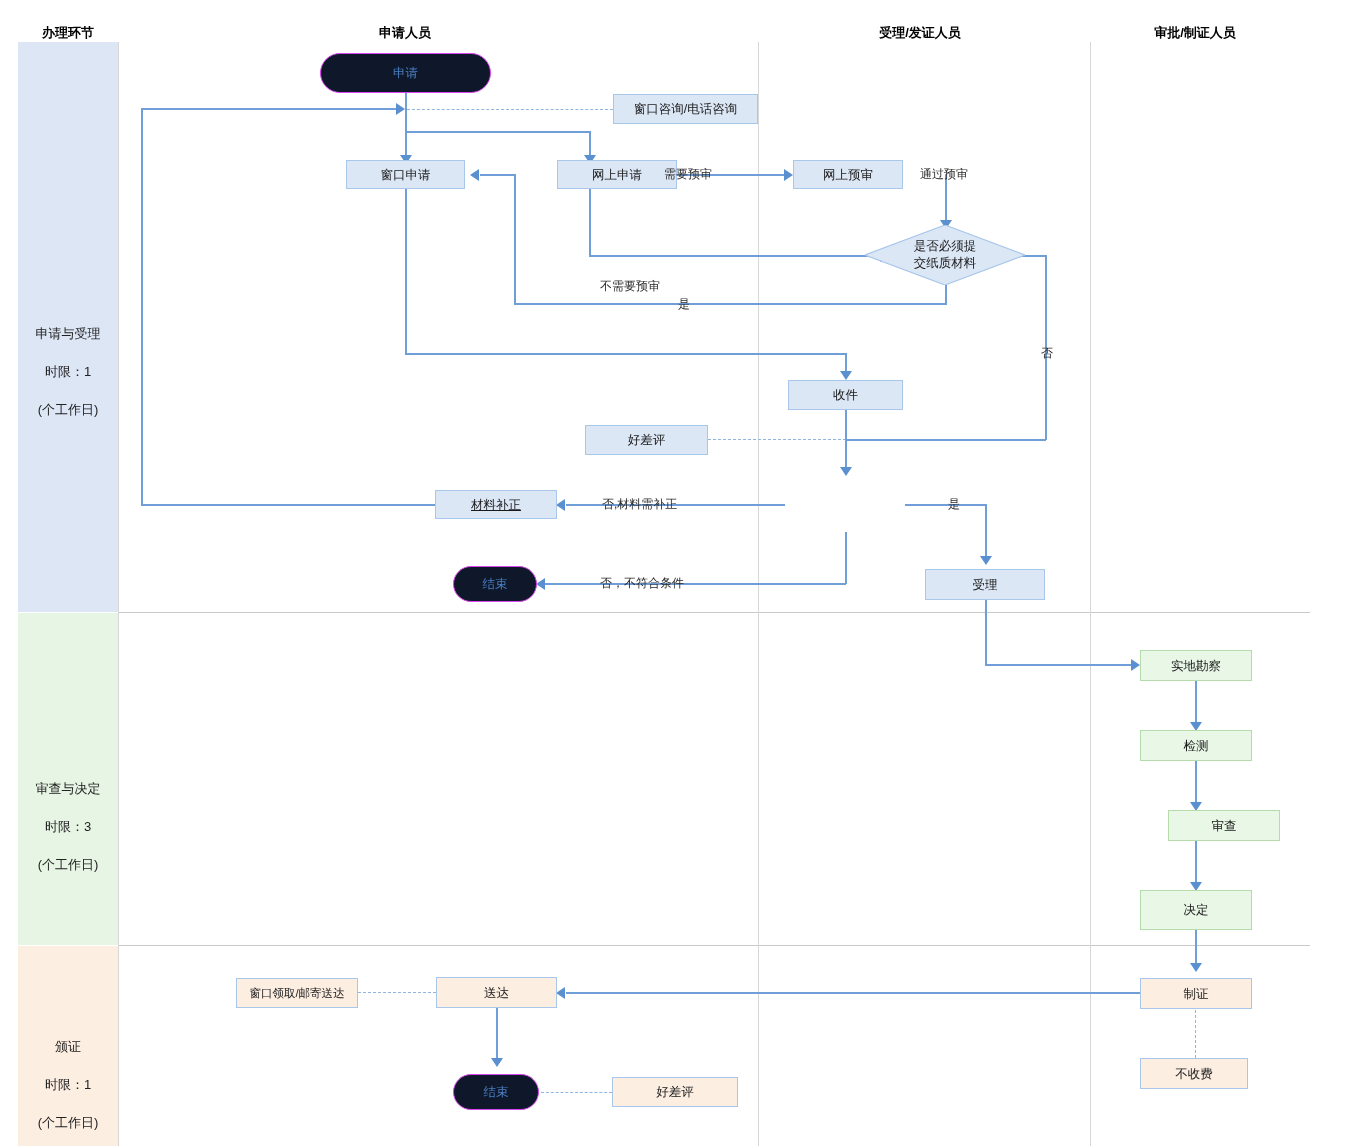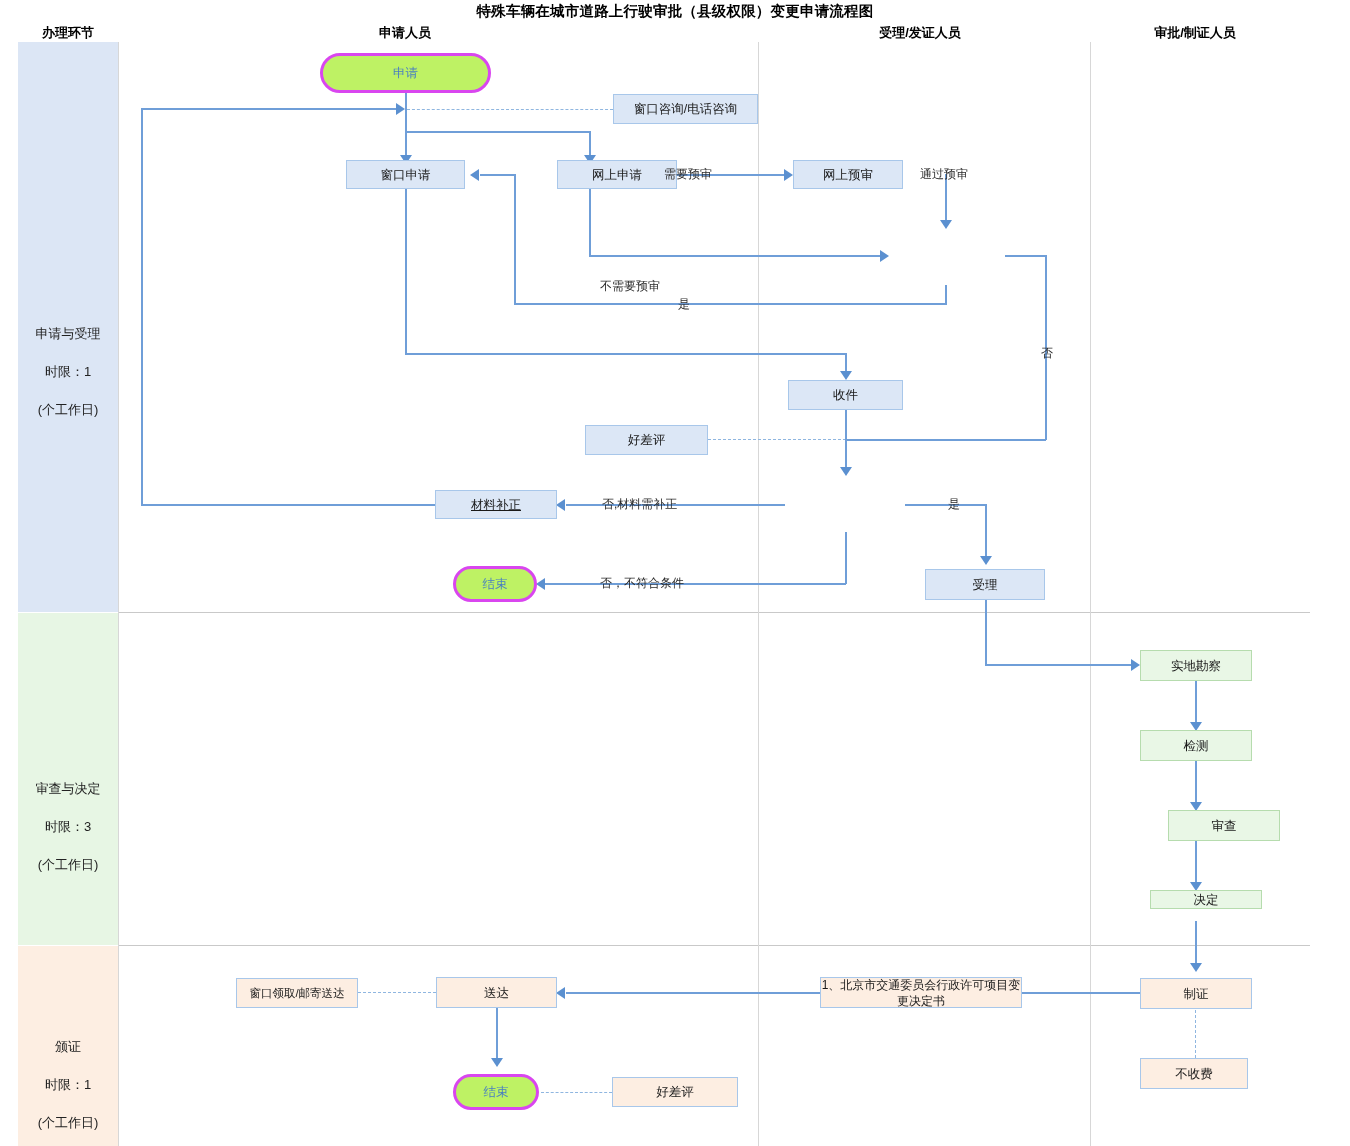--- a/index.html
+++ b/index.html
@@ -33,21 +33,21 @@
   
   .node{
     position:absolute;box-sizing:border-box;display:flex;align-items:center;
     justify-content:center;text-align:center;font-size:12.5px;line-height:16px;
     color:#1a1a1a;
   }
   .box-blue{background:#dce7f6;border:1px solid #a8c7ea;}
   .box-green{background:#e9f7e6;border:1px solid #b6dcae;}
   .box-orange{background:#fdeee2;border:1px solid #a8c7ea;}
   .term{
-    background:#bef264;border:3px solid #d946ef;border-radius:22px;
+    background:#0f172a;border:1px solid #d946ef;border-radius:22px;
     color:#4a7fc1;font-size:12.5px;
   }
 
   
   .diamond{position:absolute;}
   .diamond > .dlabel{
     position:absolute;left:0;top:0;width:100%;height:100%;
     display:flex;align-items:center;justify-content:center;text-align:center;
     font-size:12.5px;line-height:17px;color:#1a1a1a;white-space:pre-line;
   }
@@ -68,21 +68,20 @@
     position:absolute;font-size:12px;color:#2b2b2b;background:transparent;
     white-space:nowrap;
   }
   .elabel.vert{writing-mode:vertical-rl;text-orientation:upright;letter-spacing:-1px;}
 </style>
 </head>
 <body>
 
 <div id="root">
 
-  <div class="chart-title">特殊车辆在城市道路上行驶审批（县级权限）变更申请流程图</div>
 
   <div class="lane-col blue" style="top:42px;height:570px;"></div>
   <div class="lane-col green" style="top:613px;height:332px;"></div>
   <div class="lane-col orange" style="top:946px;height:200px;"></div>
 
   <div class="hsep" style="top:612px;"></div>
   <div class="hsep" style="top:945px;"></div>
   <div class="vsep" style="left:118px;top:42px;height:1104px;"></div>
   <div class="vsep" style="left:758px;top:42px;height:1104px;"></div>
   <div class="vsep" style="left:1090px;top:42px;height:1104px;"></div>
@@ -191,41 +190,47 @@
   <div class="node term" style="left:320px;top:53px;width:171px;height:40px;">申请</div>
 
   <div class="node box-blue" style="left:613px;top:94px;width:145px;height:30px;">窗口咨询/电话咨询</div>
 
   <div class="node box-blue" style="left:346px;top:160px;width:119px;height:29px;">窗口申请</div>
 
   <div class="node box-blue" style="left:533px;top:160px;width:120px;height:29px;margin-left:24px;">网上申请</div>
 
   <div class="node box-blue" style="left:793px;top:160px;width:110px;height:29px;">网上预审</div>
 
+  <div class="diamond" style="left:865px;top:225px;width:160px;height:60px;">
+    <svg width="160" height="60" viewBox="0 0 160 60">
+      <polygon points="80,0 160,30 80,60 0,30" fill="#dce7f6" stroke="#a8c7ea" stroke-width="1.2"></polygon>
+    </svg>
+    <div class="dlabel">是否必须提
+交纸质材料</div>
+  </div>
 
   <div class="node box-blue" style="left:788px;top:380px;width:115px;height:30px;">收件</div>
 
   <div class="node box-blue" style="left:585px;top:425px;width:123px;height:30px;">好差评</div>
 
   <div class="node box-blue" style="left:435px;top:490px;width:122px;height:29px;text-decoration:underline;">材料补正</div>
 
 
   <div class="node term" style="left:453px;top:566px;width:84px;height:36px;">结束</div>
 
   <div class="node box-blue" style="left:925px;top:569px;width:120px;height:31px;">受理</div>
 
   <div class="node box-green" style="left:1140px;top:650px;width:112px;height:31px;">实地勘察</div>
   <div class="node box-green" style="left:1140px;top:730px;width:112px;height:31px;">检测</div>
   <div class="node box-green" style="left:1168px;top:810px;width:112px;height:31px;">审查</div>
-  <div class="node box-green" style="left:1140px;top:890px;width:112px;height:19px;margin-left:10px;">决定</div>
+  <div class="node box-green" style="left:1140px;top:890px;width:112px;height:40px;">决定</div>
 
   <div class="node box-orange" style="left:1140px;top:978px;width:112px;height:31px;">制证</div>
   <div class="node box-orange" style="left:1140px;top:1058px;width:108px;height:31px;">不收费</div>
 
-  <div class="node box-orange" style="left:820px;top:977px;width:202px;height:31px;font-size:12px;">1、北京市交通委员会行政许可项目变更决定书</div>
 
   <div class="node box-orange" style="left:436px;top:977px;width:121px;height:31px;">送达</div>
 
   <div class="node box-orange" style="left:236px;top:978px;width:122px;height:30px;font-size:11.5px;">窗口领取/邮寄送达</div>
 
   <div class="node term" style="left:453px;top:1074px;width:86px;height:36px;">结束</div>
 
   <div class="node box-orange" style="left:612px;top:1077px;width:126px;height:30px;">好差评</div>
 
   <div class="elabel" style="left:664px;top:166px;">需要预审</div>

